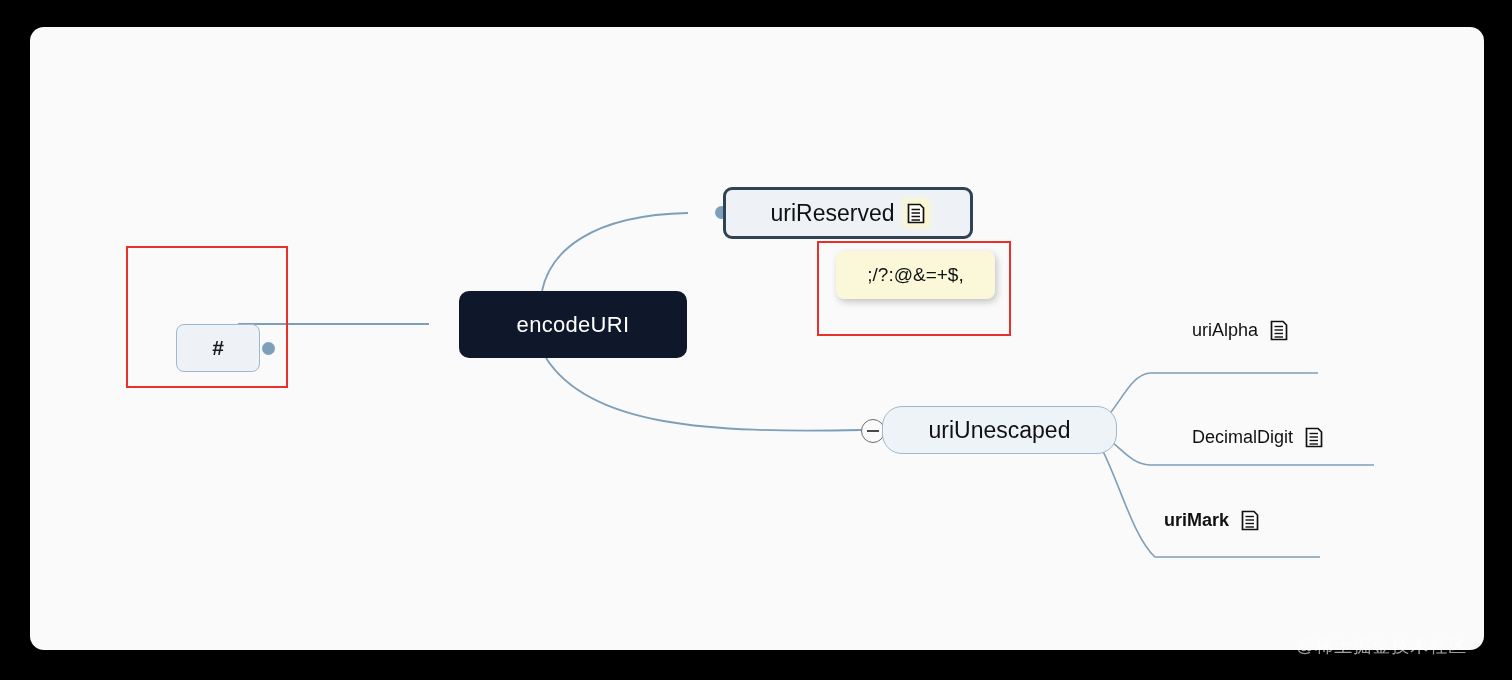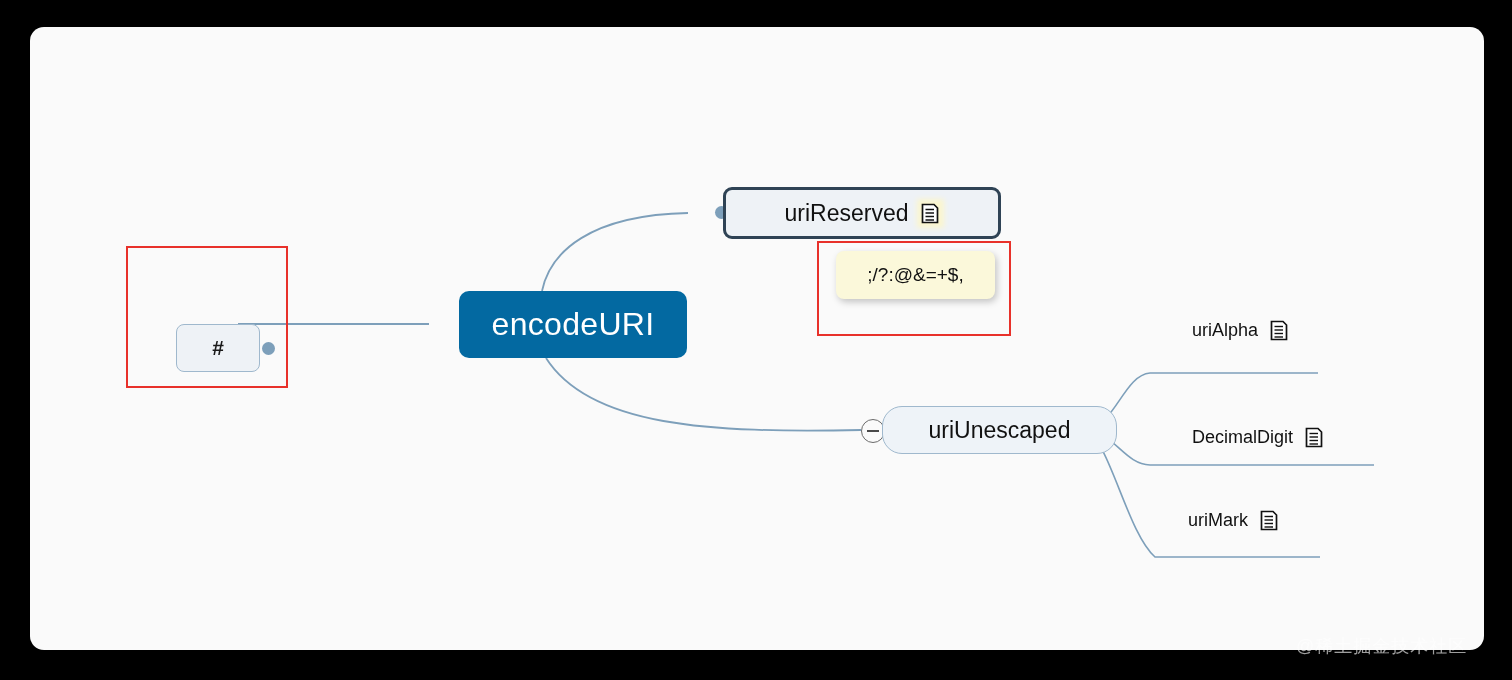--- a/index.html
+++ b/index.html
@@ -48,24 +48,24 @@
     justify-content: center;
     white-space: nowrap;
   }
 
   
   #node-encodeuri {
     left: 429px;
     top: 264px;
     width: 228px;
     height: 67px;
-    background: #0369a1;
+    background: #0f172a;
     border-radius: 10px;
     color: #ffffff;
-    font-size: 32px;
+    font-size: 22px;
     letter-spacing: 0.3px;
   }
 
   
   #node-hash {
     left: 146px;
     top: 297px;
     width: 84px;
     height: 48px;
     background: #eef2f6;
@@ -82,21 +82,21 @@
     width: 13px;
     height: 13px;
     border-radius: 50%;
     background: #7d9fba;
   }
 
   
   #node-urireserved {
     left: 693px;
     top: 160px;
-    width: 278px;
+    width: 250px;
     height: 52px;
     background: #eef2f6;
     border: 3.5px solid #2f4355;
     border-radius: 9px;
     color: #111111;
     font-size: 23px;
     gap: 12px;
   }
   #urireserved-dot {
     position: absolute;
@@ -147,21 +147,21 @@
     position: absolute;
     display: flex;
     align-items: center;
     gap: 12px;
     color: #111111;
     font-size: 18px;
     white-space: nowrap;
   }
   #leaf-urialpha      { left: 1162px; top: 293px; }
   #leaf-decimaldigit  { left: 1162px; top: 400px; }
-  #leaf-urimark       { left: 1158px; top: 483px; }
+  #leaf-urimark       { left: 1134px; top: 483px; font-weight: bold; }
 
   
   .note-icon {
     display: inline-block;
     width: 19px;
     height: 21px;
     position: relative;
   }
   .note-icon.hl {
     box-shadow: 0 0 5px 4px #fbf6cf;

